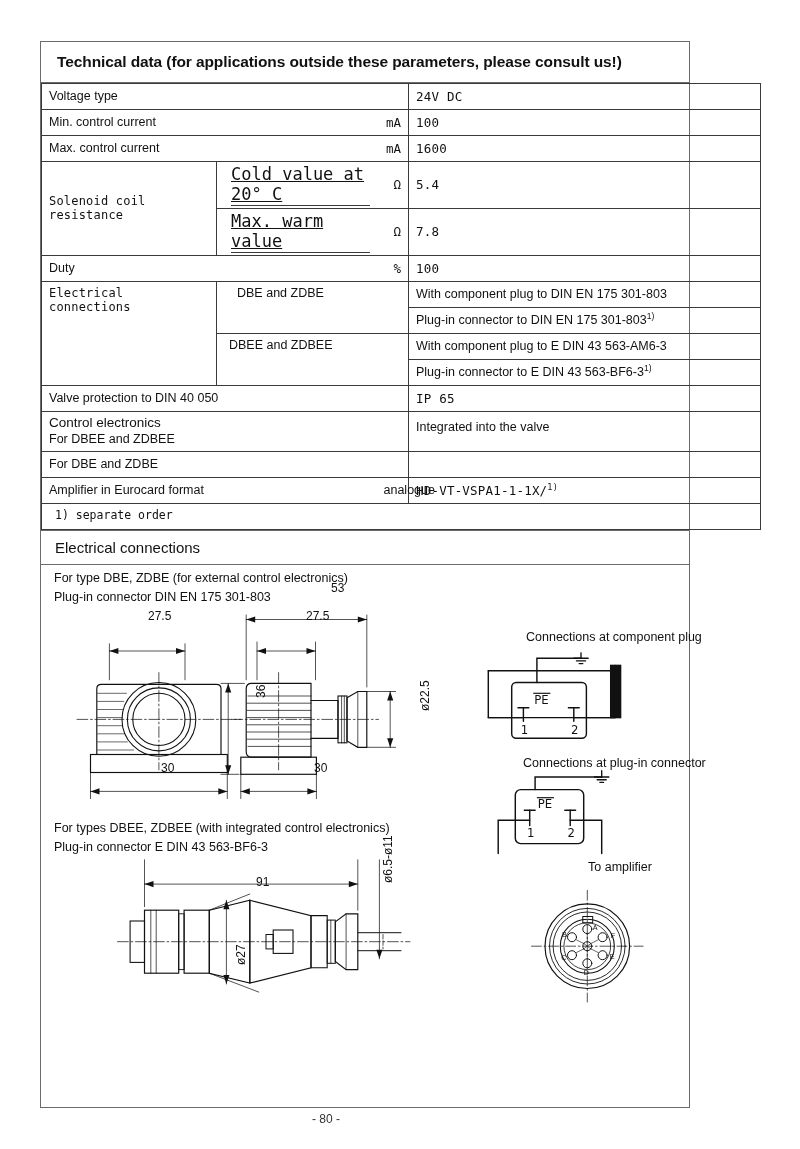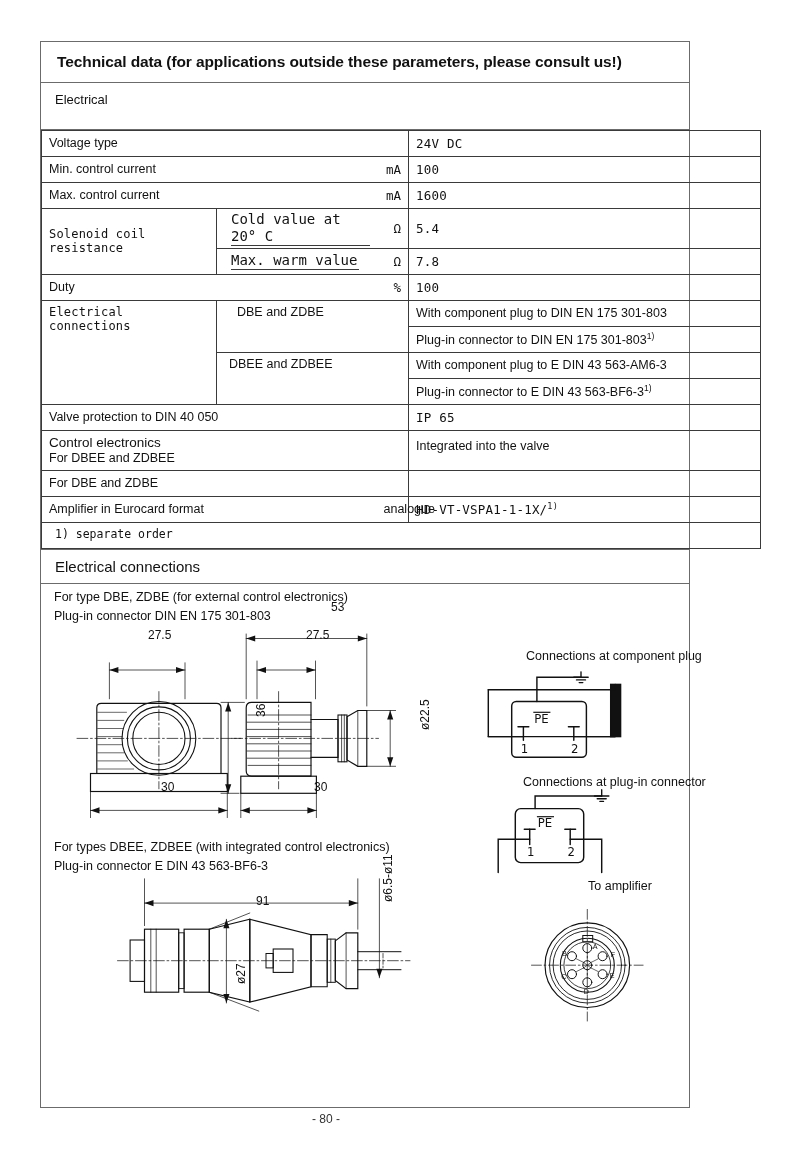--- a/index.html
+++ b/index.html
@@ -68,24 +68,25 @@
     letter-spacing: 0.2px;
   }
   .unit {
     text-align: right;
     font-family: "DejaVu Sans Mono", "Liberation Mono", monospace;
     font-size: 11px;
     padding-right: 8px;
   }
   .sub-label {
     font-family: "DejaVu Sans Mono", "Liberation Mono", monospace;
-    font-size: 14px;
+    font-size: 17px;
     border-bottom: 1px solid #3a3a3a;
     display: inline-block;
     padding: 0 2px 0 0;
+    text-decoration: underline;
   }
   .sup { font-size: 8.5px; vertical-align: super; }
 
   .two-line { line-height: 1.35; padding-top: 3px; padding-bottom: 3px; }
   .big-cell { font-size: 13.5px; }
 
   
   .footnote-row td {
     border-left: none;
     border-right: none;
@@ -152,21 +153,20 @@
     color: #333;
   }
 </style>
 </head>
 <body>
 
 <div class="page-frame">
 
   <div class="title-band">Technical data (for applications outside these parameters, please consult us!)</div>
 
-  <div class="subhead">Electrical</div>
 
   <div class="spec-wrap">
     <table class="spec">
       <colgroup>
         <col style="width:175px">
         <col style="width:160px">
         <col style="width:32px">
         <col style="width:352px">
       </colgroup>
       <tbody>

